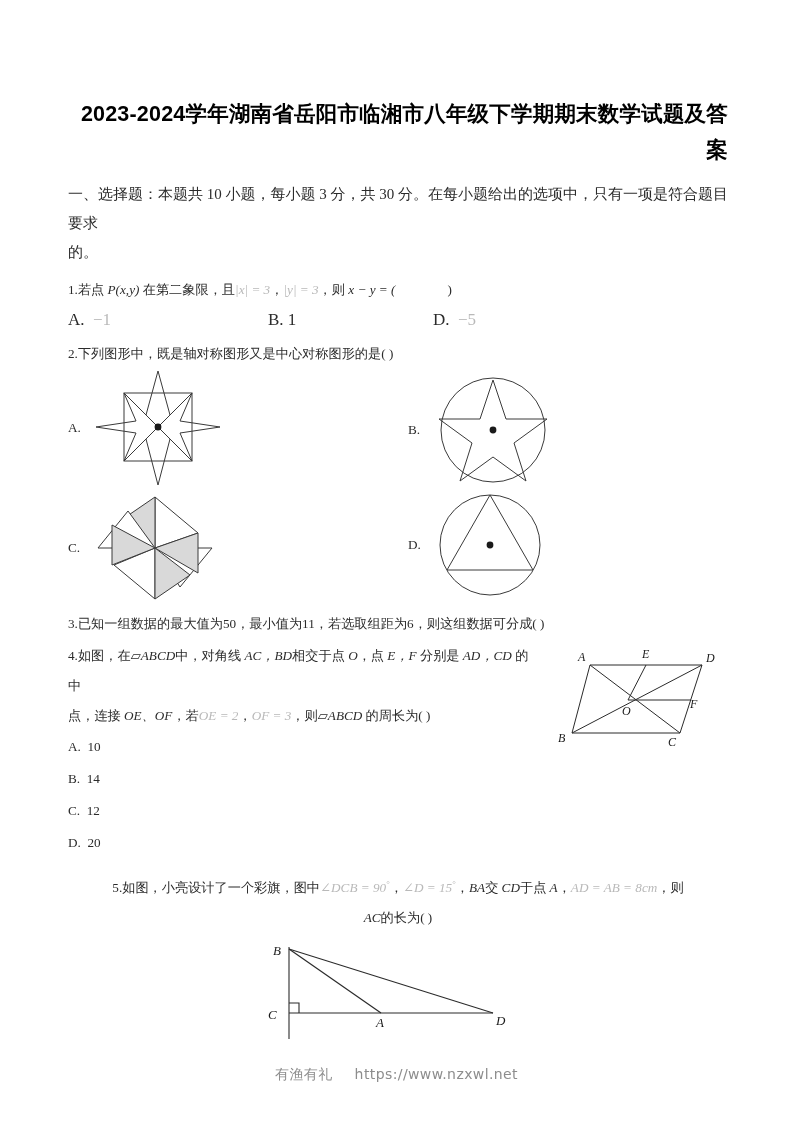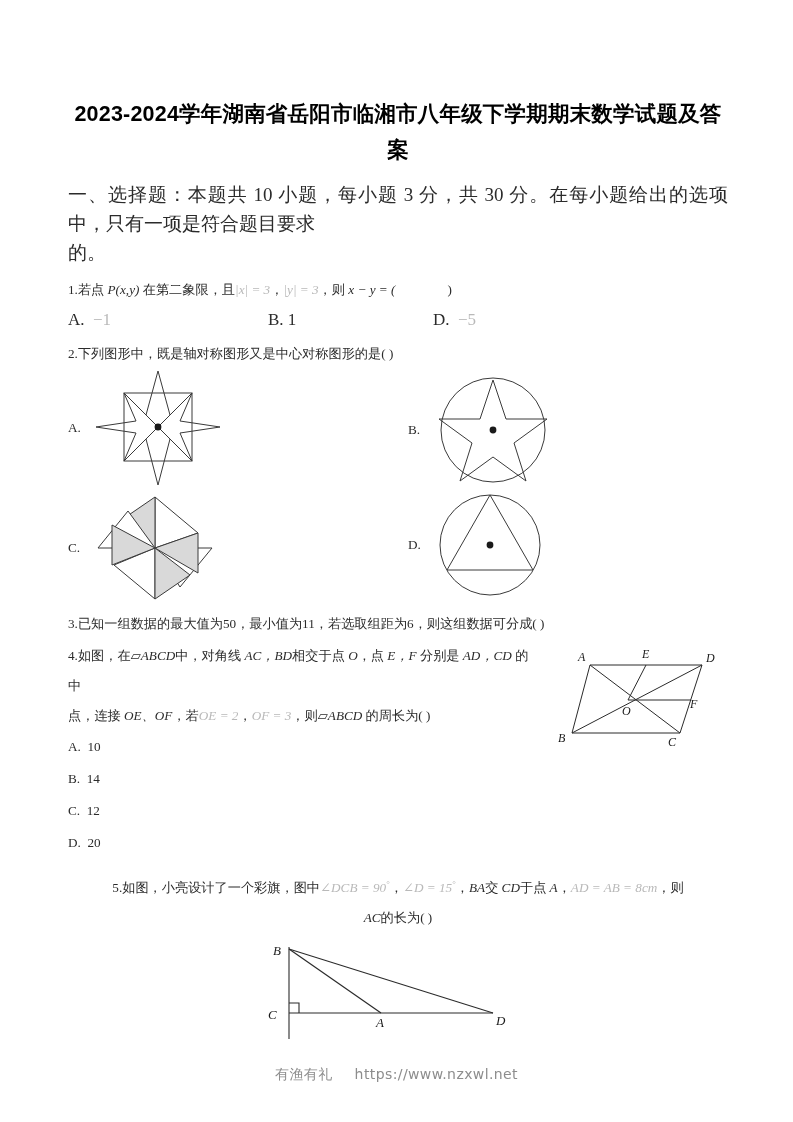--- a/index.html
+++ b/index.html
@@ -27,29 +27,29 @@
     top: 96px;
     width: 660px;
   }
 
   
   .doc-title {
     font-family: "Liberation Sans", "DejaVu Sans", sans-serif;
     font-weight: bold;
     font-size: 21.5px;
     line-height: 36px;
-    text-align: center;
+    text-align: right;
     color: #000;
     letter-spacing: 0.2px;
     margin: 0 0 12px 0;
   }
 
   
   .para {
-    font-size: 19px;
+    font-size: 15px;
     line-height: 29px;
     color: #2b2b2b;
     margin: 0;
     text-align: justify;
   }
   .qline {
     font-size: 13.2px;
     line-height: 30px;
     color: #2b2b2b;
     margin: 0;

